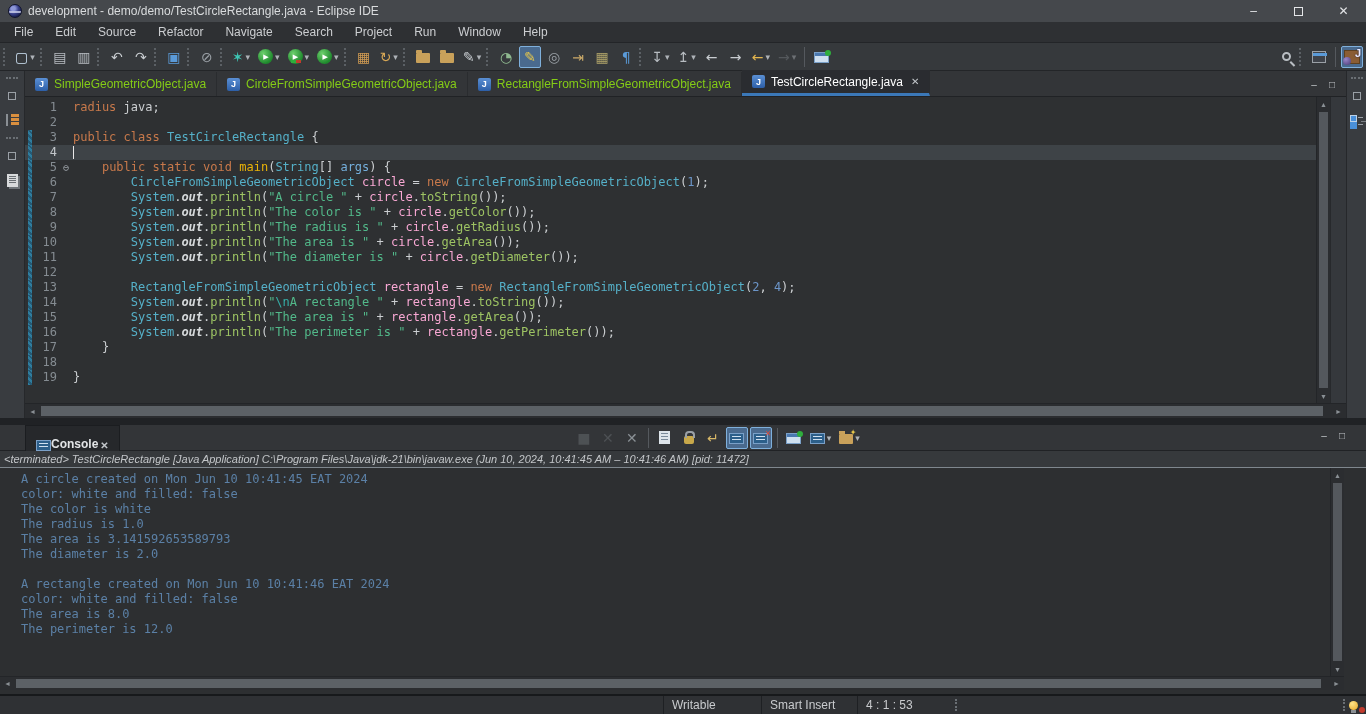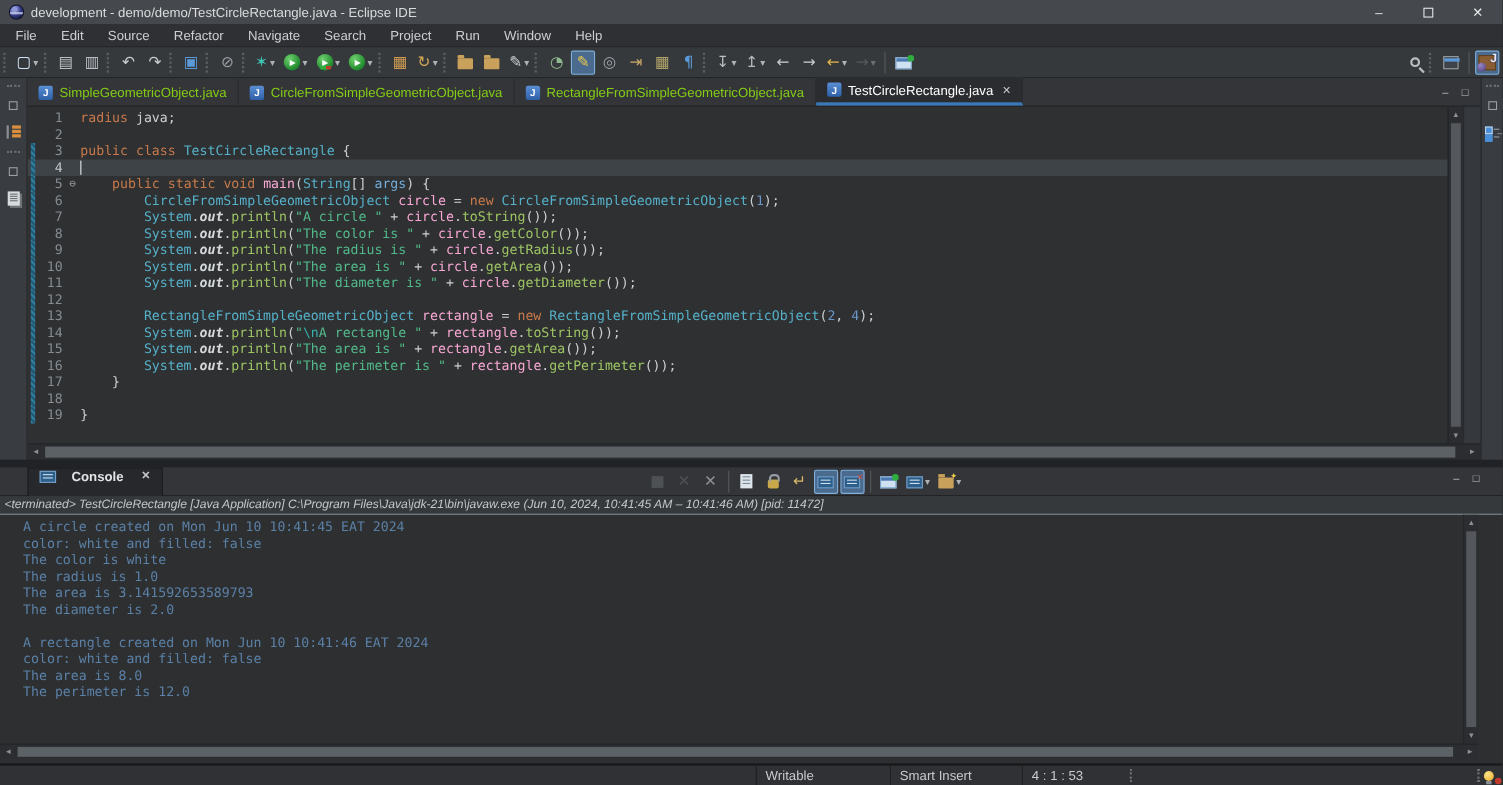--- a/index.html
+++ b/index.html
@@ -119,21 +119,21 @@
   .crow { display:flex; height:15px; white-space:pre; }
   .crow.cur { background:#3e4347; }
   .gut { flex:0 0 34px; display:flex; position:relative; }
   .diff { position:absolute; left:3px; top:0; width:4px; height:15px;
           background:repeating-linear-gradient(45deg,#2f7d9e 0 2px,#255a75 2px 4px); }
   .lnum { flex:1; text-align:right; color:#858c92; padding-right:2px; }
   .crow.cur .lnum { color:#c2c7cb; }
   .foldc { flex:0 0 14px; color:#9aa0a6; font-size:10px; text-align:center; line-height:15px; }
   .ctext { flex:1; color:#cccfd2; }
   .tok-kw { color:#c8794b; } .tok-type { color:#55b0c8; } .tok-method { color:#9dc363; }
-  .tok-mdecl { color:#f9a8d4;margin-top:13px; } .tok-str { color:#52b98a; } .tok-esc { color:#35afa8; }
+  .tok-mdecl { color:#eab308;margin-top:13px; } .tok-str { color:#52b98a; } .tok-esc { color:#35afa8; }
   .tok-var { color:#f9a8d4;margin-top:44px; } .tok-num { color:#6c95c8; } .tok-pl { color:#cccfd2; }
   .tok-field { color:#d5d8da; font-style:italic; font-weight:bold; } .tok-param { color:#74aedb; }
   .cursorbar { display:inline-block; width:1px; height:13px; background:#e8e8e8; vertical-align:text-bottom; }
 
   .vscroll { flex:0 0 14px; background:#2b2d30; display:flex; flex-direction:column; border-left:1px solid #232528; }
   .varrow { flex:0 0 14px; display:flex; align-items:center; justify-content:center; color:#8a9095; font-size:7px; }
   .vtrack { flex:1; position:relative; }
   .vthumb { position:absolute; left:2px; right:2px; top:1px; bottom:1px; background:#54585d; }
   .overview { flex:0 0 16px; background:#35383c; border-left:1px solid #27292c; }
 
@@ -141,40 +141,40 @@
   .harrow { flex:0 0 15px; display:flex; align-items:center; justify-content:center; color:#8a9095; font-size:7px; }
   .htrack { flex:1; position:relative; }
   .hthumb { position:absolute; top:2px; bottom:2px; left:1px; right:8px; background:#5c6166; }
 
   .sash { flex:0 0 7px; background:#202225; }
 
   
   .console-zone { flex:1; display:flex; flex-direction:column; background:#2d2f31; }
   .console-tabs { height:26px; background:#333538; display:flex; align-items:center; flex:0 0 26px;
                   padding-left:25px; padding-right:10px; border-bottom:1px solid #202225; }
-  .ctab { height:26px; display:flex; align-items:flex-start; gap:14px; padding:0 10px; background:#26282b;
+  .ctab { height:26px; display:flex; align-items:flex-end; gap:0; padding:0 10px; background:#26282b;
           border:1px solid #1b1d20; border-bottom:none; color:#e2e4e6; font-size:12px; font-weight:bold; }
   .console-toolbar { margin-left:auto; display:flex; align-items:center; }
   .console-status { height:17px; background:#36393c; border-bottom:1px solid #7f878e; color:#c3c6c9;
                     font-size:11px; display:flex; align-items:center; padding-left:4px; flex:0 0 17px;
                     white-space:nowrap; overflow:hidden;font-style:italic; }
   .console-body { flex:1; display:flex; min-height:0; }
   .console-out { flex:1; padding:4px 0 0 21px; font-family:"DejaVu Sans Mono", monospace; font-size:12px;
                  line-height:15px; color:#5b80a6; white-space:pre; overflow:hidden; }
   .console-vscroll { flex:0 0 14px; margin-right:22px; background:#2b2d30; display:flex; flex-direction:column;
                      border-left:1px solid #232528; }
   .console-hscroll { flex:0 0 14px; background:#2b2d30; display:flex; border-top:1px solid #232528;
                      margin:0 22px 0 0; }
   .below-console { flex:0 0 4px; background:#2d2f31; }
 
   
   .statusbar { flex:0 0 20px; background:#2f3134; border-top:2px solid #17191b; display:flex; align-items:center;
                color:#c9cbce; font-size:12px; }
   .sb-spacer { flex:0 0 663px; }
-  .sb-cell { height:100%; display:flex; align-items:center; padding:0 8px; border-left:1px solid #1e2023;margin-left:24px; }
+  .sb-cell { height:100%; display:flex; align-items:center; padding:0 8px; border-left:1px solid #1e2023; }
   .sb-w { width:98px; } .sb-i { width:96px; } .sb-p { width:94px; }
   .vgrip { height:12px; width:0; border-left:2px dotted #6a6f74; margin:0 4px; }
   .sb-flex { flex:1; }
   .ic-bulb { width:9px; height:9px; border-radius:50%; background:radial-gradient(circle at 35% 30%, #ffe48a, #e8a825);
              position:relative; margin-right:8px; }
   .ic-bulb::after { content:""; position:absolute; left:2px; top:9px; width:5px; height:3px; background:#8a8f94; }
 </style>
 </head>
 <body>
 

